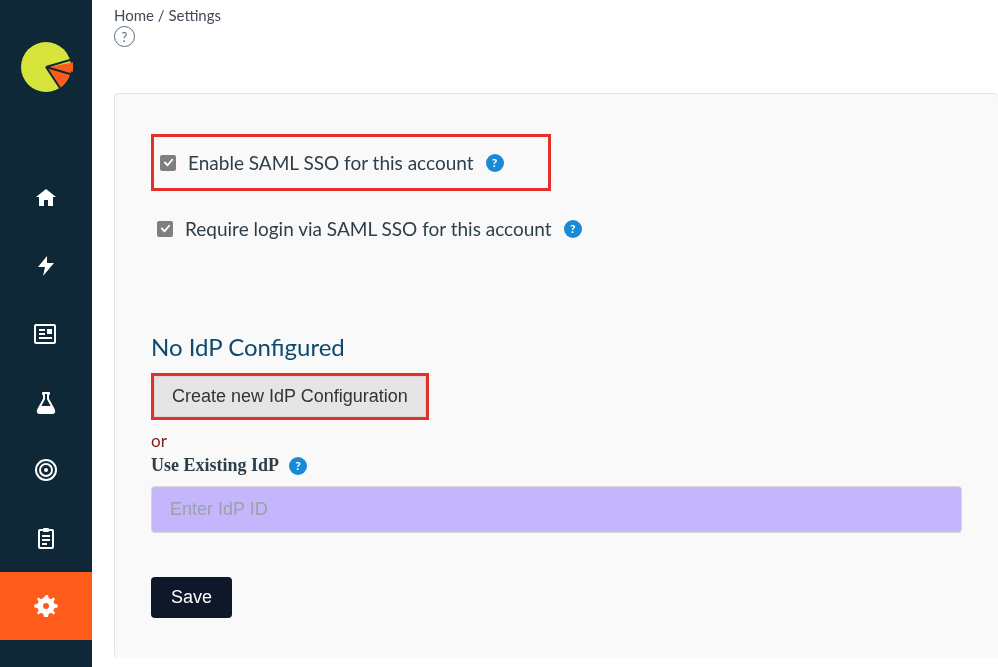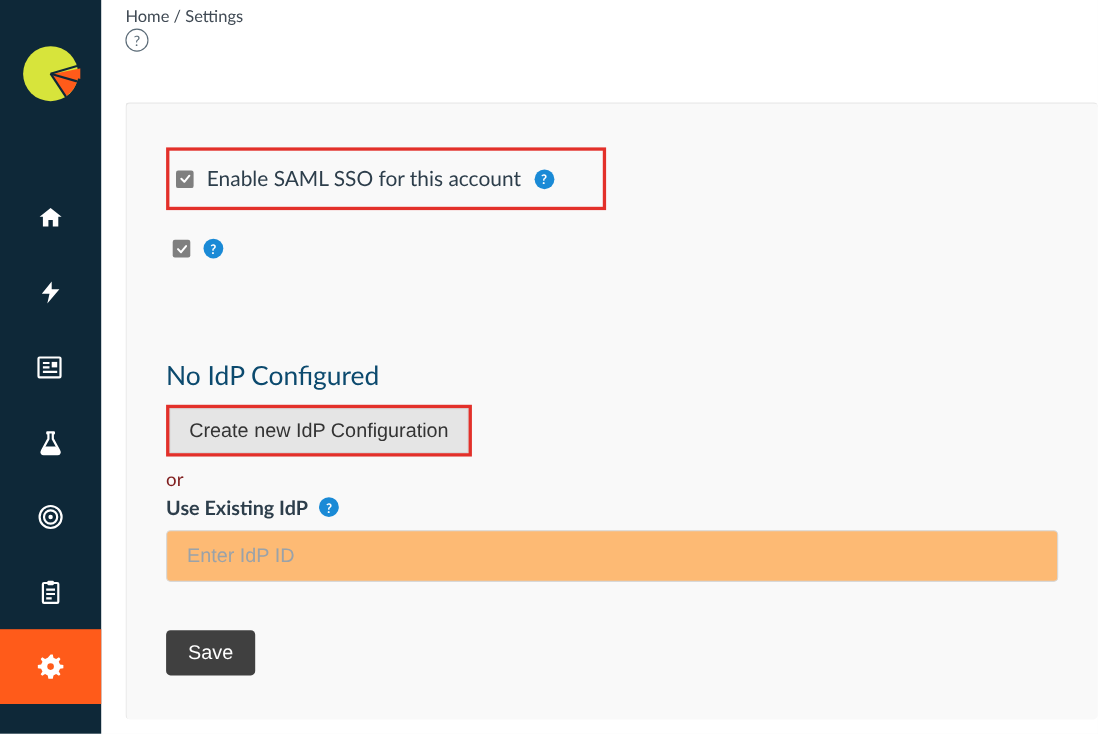--- a/index.html
+++ b/index.html
@@ -161,36 +161,37 @@
   .use-existing-row {
     display: flex;
     align-items: center;
     gap: 10px;
     margin-bottom: 10px;
   }
   .use-existing-label {
     font-size: 18px;
     font-weight: 700;
     color: #2d3e4b;
+    font-family: Liberation Serif, serif;
   }
 
   .idp-input {
     width: 100%;
     font-size: 18px;
     color: #333;
     padding: 12px 18px;
     border: 1px solid #d8d8d8;
     border-radius: 4px;
-    background: #fdba74;
+    background: #c4b5fd;
   }
   .idp-input::placeholder { color: #9aa2a9; }
 
   .save-btn {
     margin-top: 44px;
-    background: #404040;
+    background: #0f172a;
     color: #fff;
     border: none;
     border-radius: 4px;
     font-size: 18px;
     padding: 10px 20px;
     cursor: pointer;
   }
 </style>
 </head>
 <body>
@@ -277,20 +278,21 @@
       <span class="chk-label">Enable SAML SSO for this account</span>
       <span class="help-blue"></span>
     </div>
 
     <div class="checkbox-row" style="padding-left:6px;">
       <span class="chk">
         <svg viewBox="0 0 12 12">
             <path d="M2 6 L5 9 L10 3" fill="none" stroke="#fff" stroke-width="2" stroke-linecap="round" stroke-linejoin="round"></path>
           </svg>
       </span>
+      <span class="chk-label">Require login via SAML SSO for this account</span>
       <span class="help-blue"></span>
     </div>
 
     <div class="section-gap"></div>
 
     <h2 class="section-heading">No IdP Configured</h2>
 
     <button class="btn-outline">Create new IdP Configuration</button>
 
     <div class="or-text">or</div>

